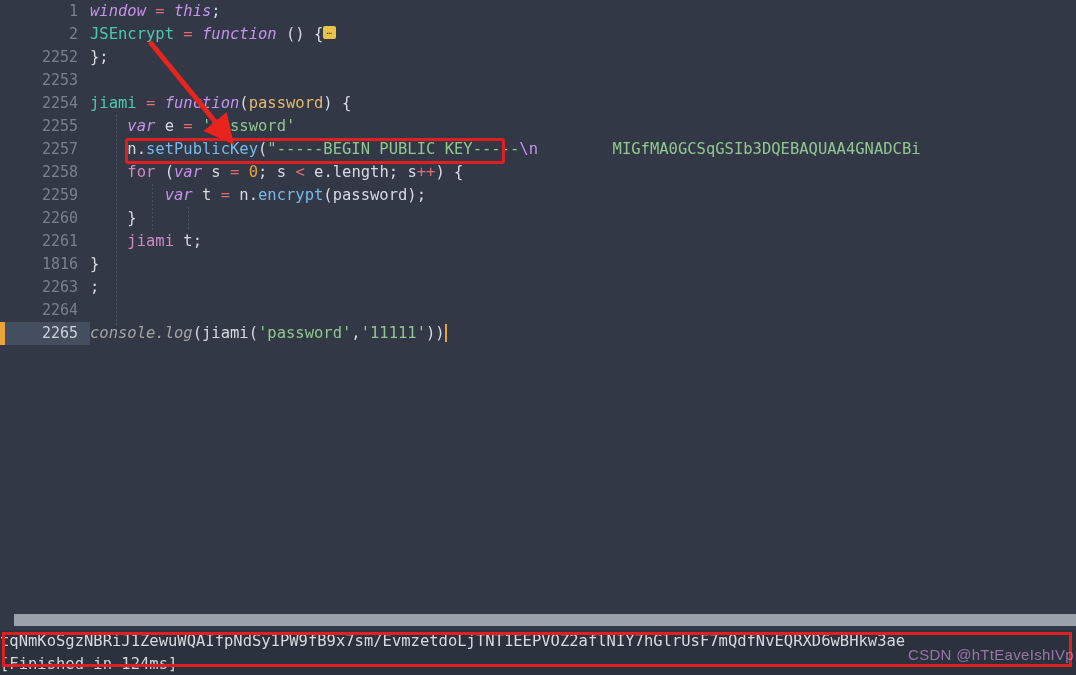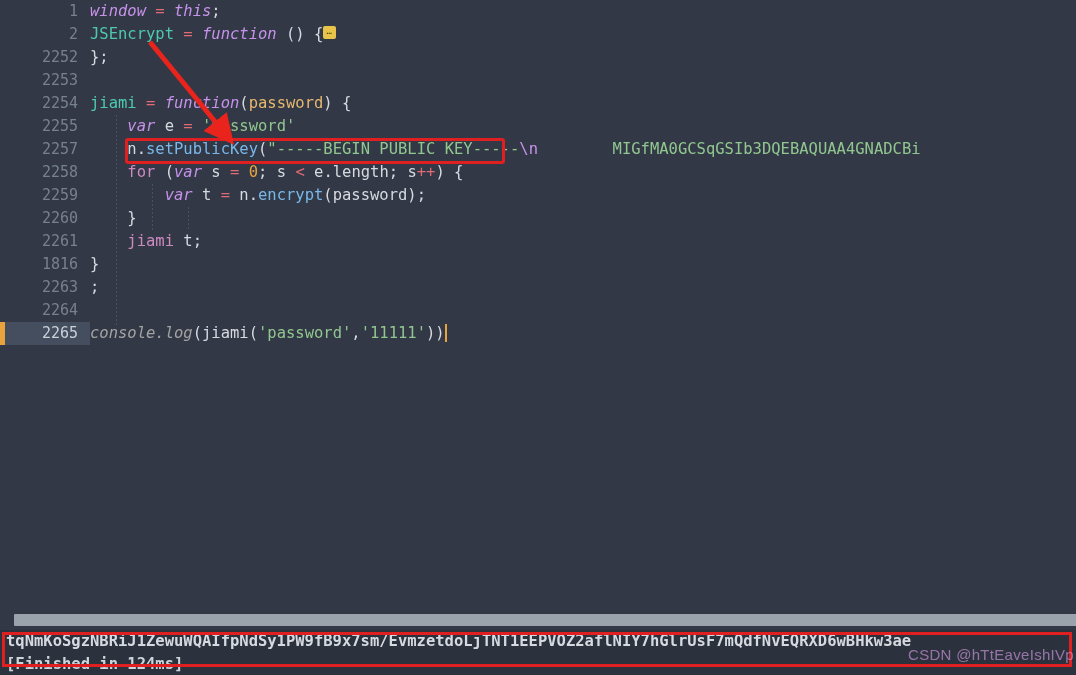--- a/index.html
+++ b/index.html
@@ -85,21 +85,21 @@
   }
   #hscroll-clip{position:absolute;left:0;top:0;width:1076px;height:20px;overflow:hidden;}
 
   
   #console{
     position:absolute;left:0;top:630px;width:1076px;height:45px;
     background:#2b313d;color:#d6dae0;
     font-family:"DejaVu Sans Mono","Liberation Mono",monospace;
     font-size:15.5px;overflow:hidden;
   }
-  #console .cline{height:23px;line-height:23px;white-space:pre;padding-left:6px;font-weight:bold;}
+  #console .cline{height:23px;line-height:23px;white-space:pre;padding-left:0;}
   #console .cline.dim{color:#cfd4da;}
   #console-box{
     position:absolute;left:2px;top:632px;width:1070px;height:35px;
     border:3px solid #e02020;box-sizing:border-box;pointer-events:none;
   }
   #watermark{
     position:absolute;right:2px;bottom:12px;
     color:#f0abfc;opacity:.55;font-size:15px;
     font-family:"Liberation Sans",sans-serif;pointer-events:none;
     letter-spacing:.3px;

